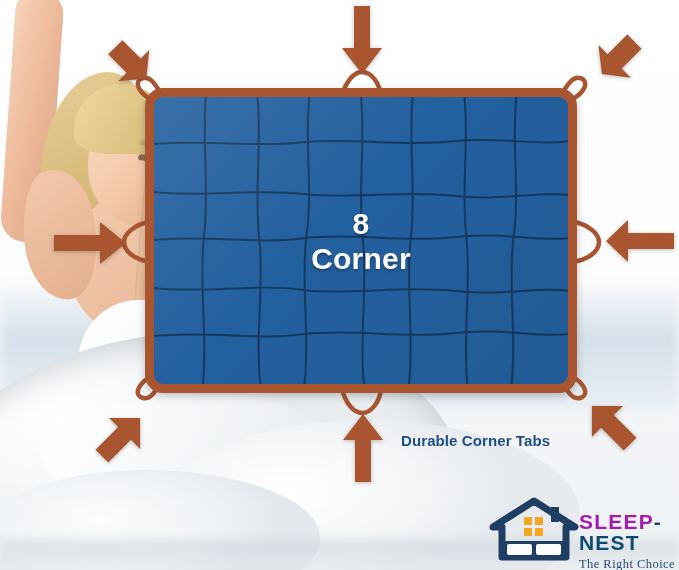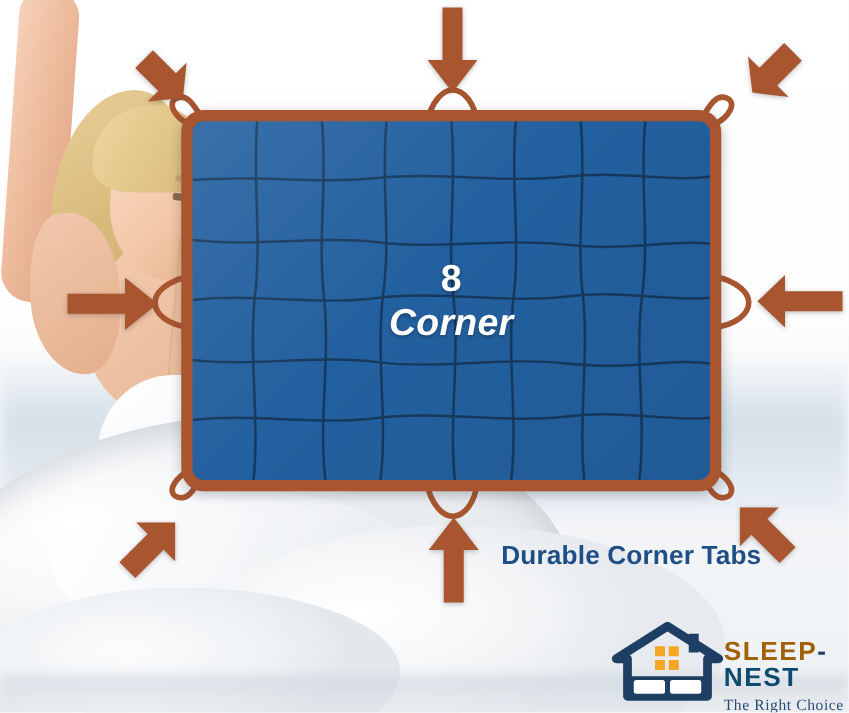--- a/index.html
+++ b/index.html
@@ -139,46 +139,46 @@
     background:linear-gradient(135deg,rgba(255,255,255,.10),rgba(255,255,255,0) 45%,rgba(0,0,0,.06));
     pointer-events:none;
   }
   .caption{
     position:absolute;left:0;right:0;top:50%;transform:translateY(-50%);
     text-align:center;color:#ffffff;line-height:1.18;
     font-weight:bold;letter-spacing:.2px;
     text-shadow:0 2px 3px rgba(0,0,0,.30);
   }
   .cap-1{font-size:30px;}
-  .cap-2{font-size:30px;font-style:italic;}
+  .cap-2{font-size:30px;}
   .cap-3{font-size:30px;}
 
   
   .loop{position:absolute;}
   .loop svg{display:block;overflow:visible;}
 
   
   .arrow{position:absolute;}
   .arrow svg{display:block;overflow:visible;
     filter:drop-shadow(0 1px 2px rgba(60,60,60,.35));}
 
   
   .tagline{
     position:absolute;left:401px;top:430px;
-    color:#1f4e87;font-size:21px;font-weight:bold;line-height:1.45;
+    color:#1f4e87;font-size:15px;font-weight:bold;line-height:1.45;
     letter-spacing:.1px;
   }
 
   
   .logo{position:absolute;left:487px;top:497px;width:186px;height:66px;}
   .logo-mark{position:absolute;left:0;top:0;width:94px;height:64px;}
   .logo-mark svg{display:block;}
   .logo-text{position:absolute;left:92px;top:14px;}
   .wordmark{font-size:21px;font-weight:bold;letter-spacing:1.2px;line-height:1;}
-  .wordmark .w-sleep{color:#a16207;}
+  .wordmark .w-sleep{color:#a21caf;}
   .wordmark .w-dash{color:#1e3f63;}
   .wordmark .w-nest{color:#0c4a6e;}
   .logo-sub{
     margin-top:4px;font-family:"Liberation Serif",serif;
     font-size:12.5px;color:#2a4d73;letter-spacing:.45px;white-space:nowrap;
   }
 </style>
 </head>
 <body>
 

